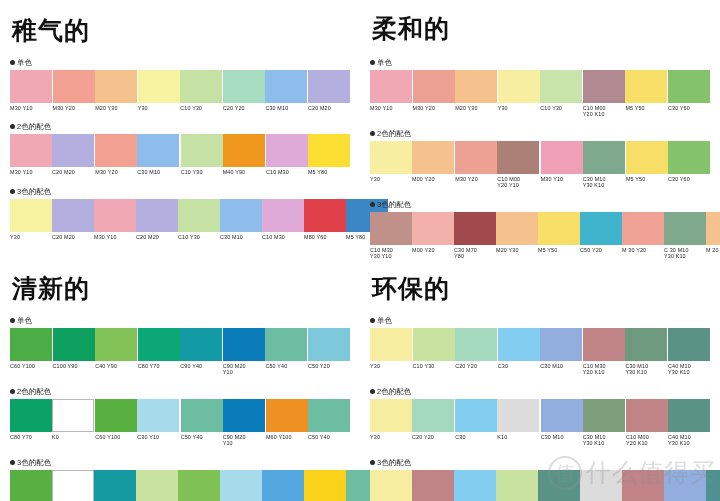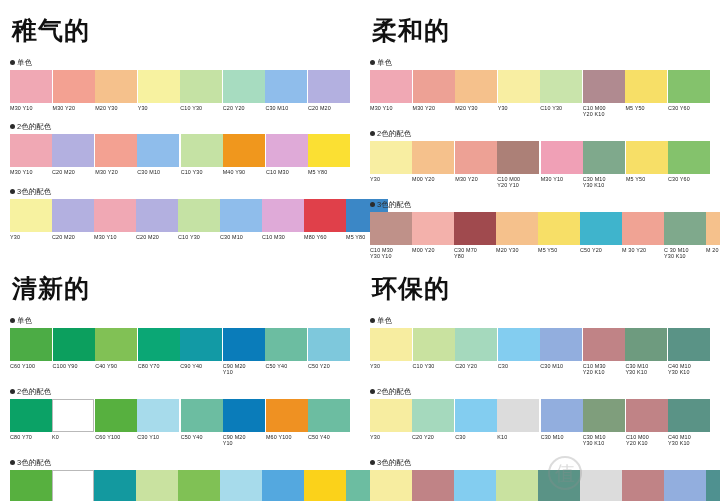--- a/index.html
+++ b/index.html
@@ -312,21 +312,21 @@
                 </div>
               </div>
             </div>
           </div>
         </div>
     </div>
   </div>
 
   <div class="panel">
     <div class="panel-inner" style="left:0;top:0;">
-      <div class="panel-title" style="position:absolute;left:12px;top:18px;">柔和的</div>
+      <div class="panel-title" style="position:absolute;left:12px;top:18px;font-family:Liberation Mono, monospace;">柔和的</div>
       <div class="groups" style="position:absolute;left:0;top:58px;">
           <div class="group" style="margin-bottom: 11px;">
             <div class="group-head">
               <span class="bullet"></span>
               <span class="group-label">单色</span>
             </div>
             <div class="row">
               <div class="combo" style="margin-right: 0.57px;">
                 <div class="chips">
                   <span class="chip" style="background: rgb(240, 168, 180);"></span>
@@ -812,15 +812,16 @@
                 </div>
               </div>
             </div>
           </div>
         </div>
     </div>
   </div>
 
   <div class="watermark">
     <div class="wm-circle">值</div>
+    <div class="wm-text">什么值得买</div>
   </div>
 
 </div>
 
 </body></html>

